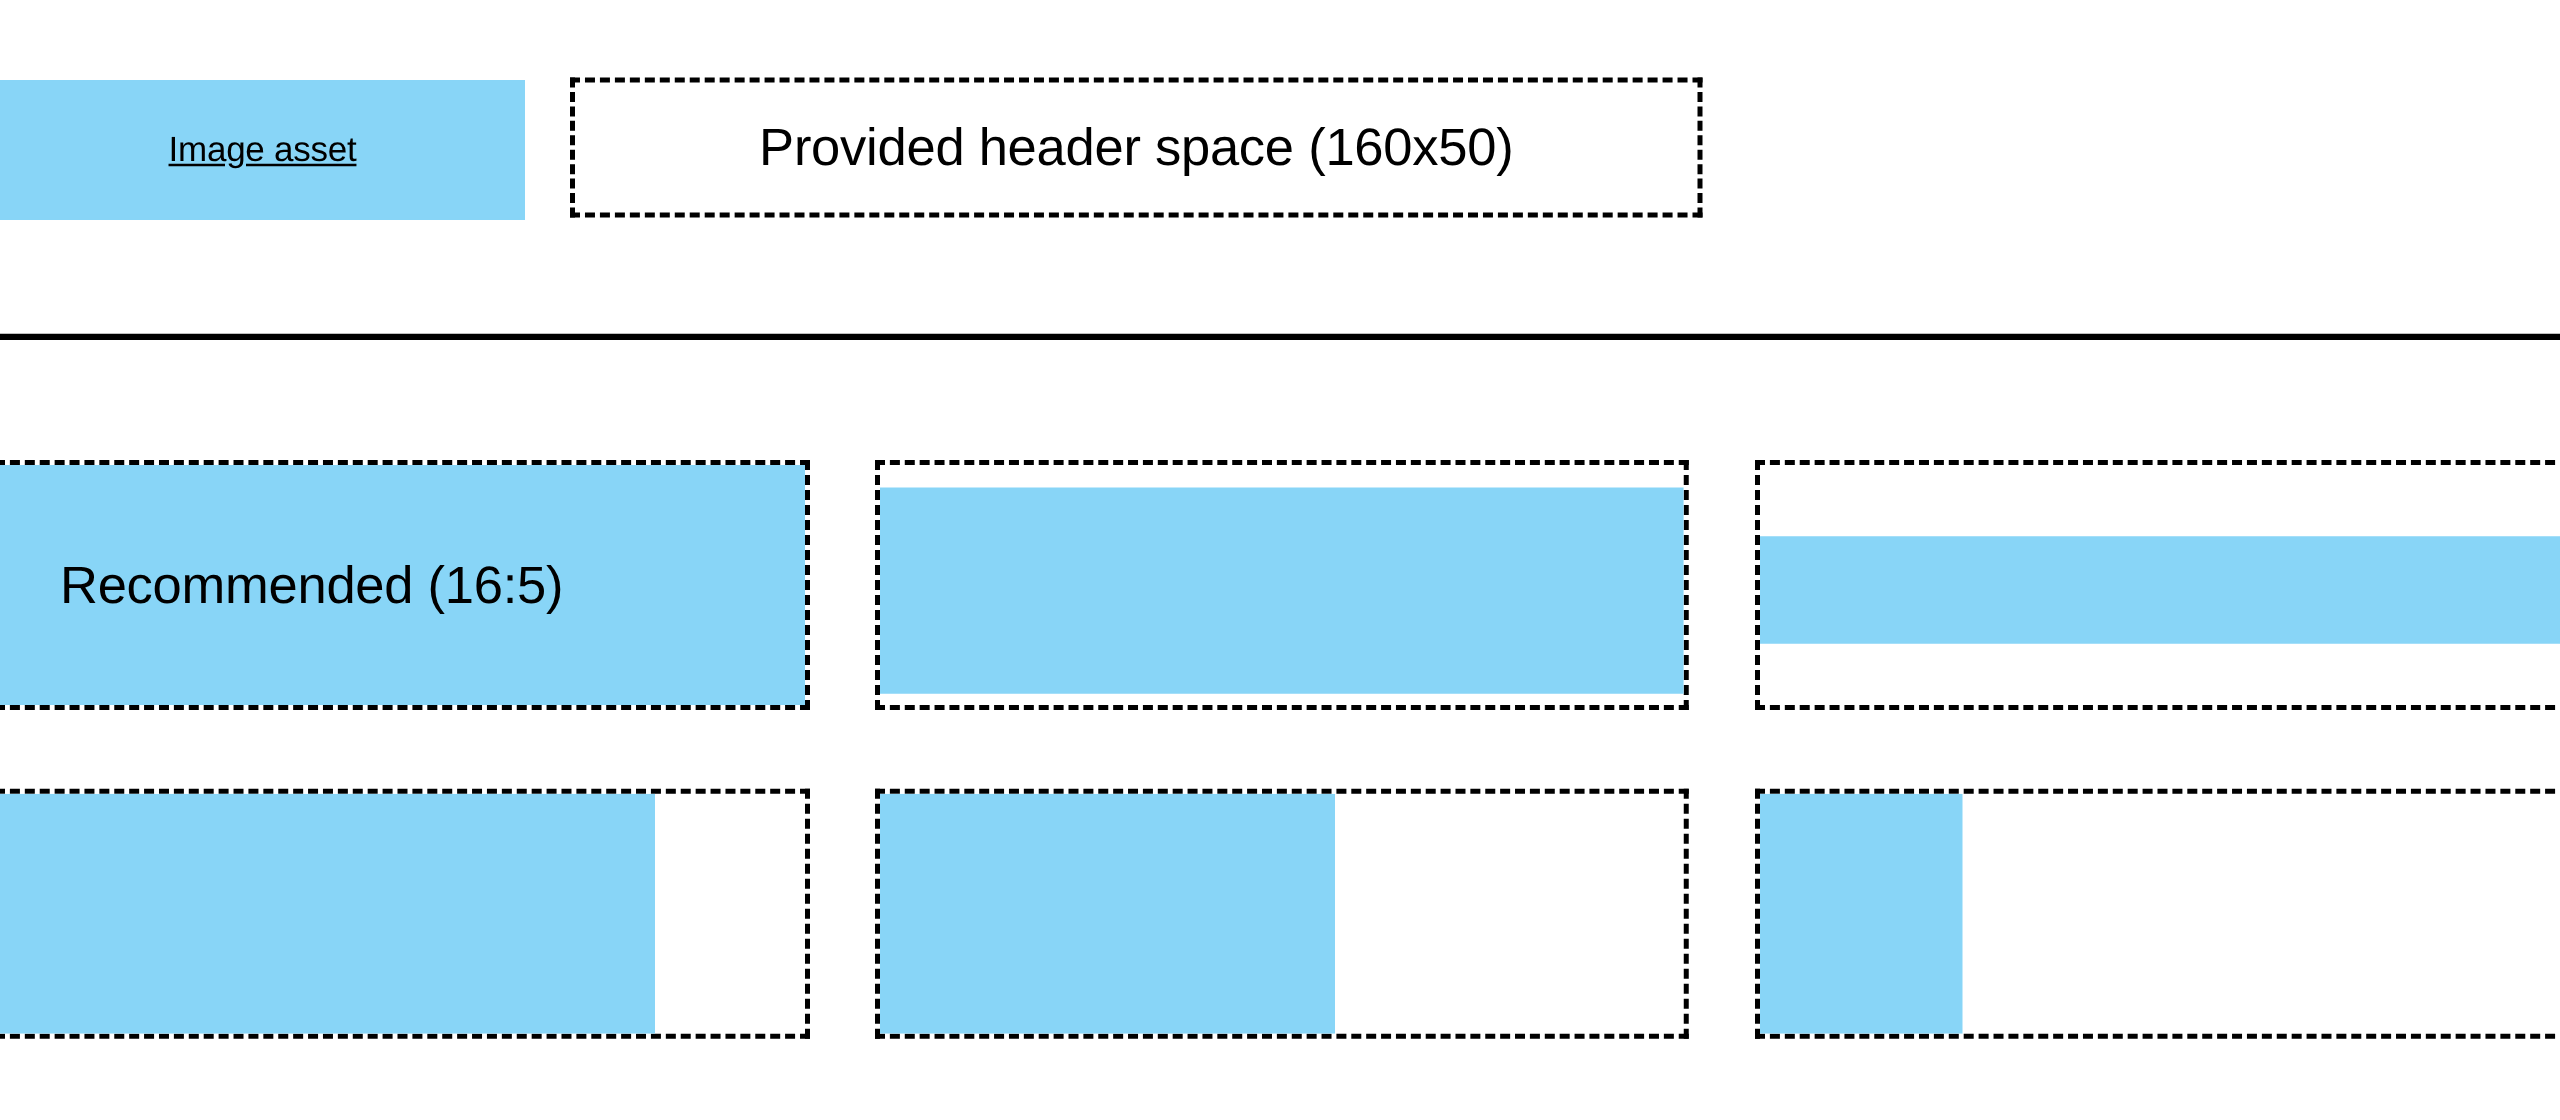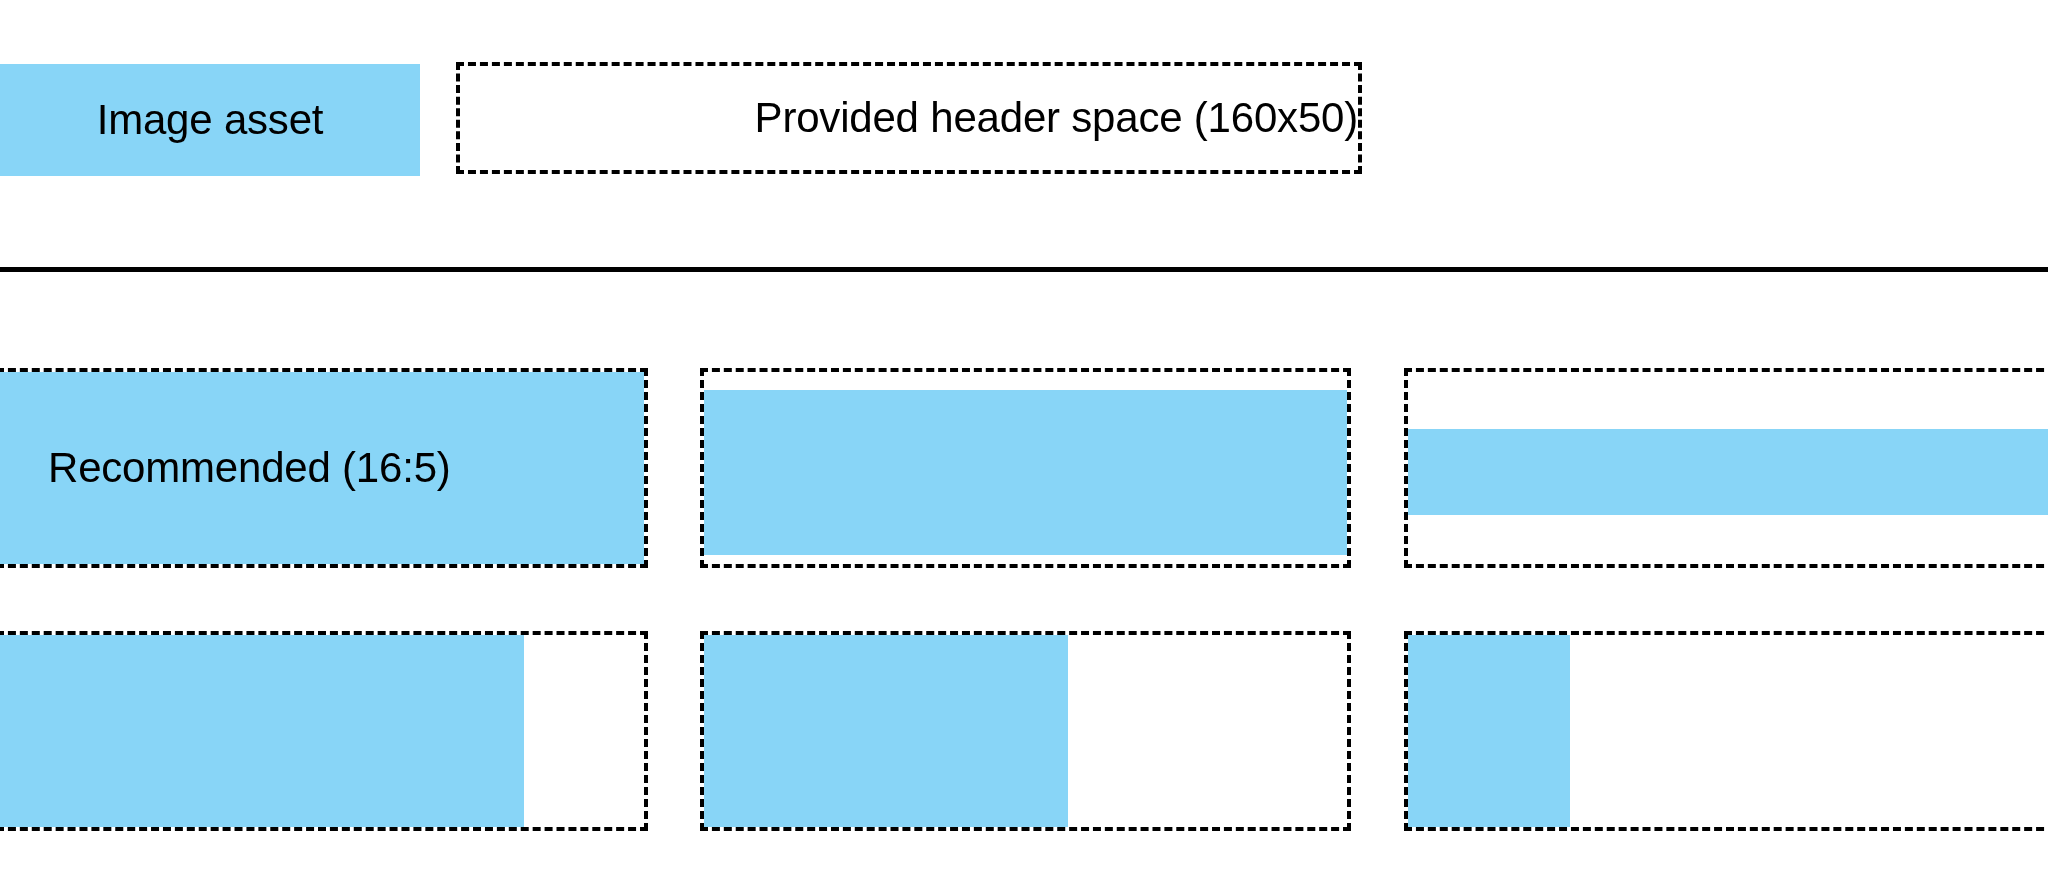--- a/index.html
+++ b/index.html
@@ -26,36 +26,37 @@
     left: 0px;
     top: 64px;
     width: 420px;
     height: 112px;
     background: #88d5f7;
     display: flex;
     align-items: center;
     justify-content: center;
   }
   #image-asset-label {
-    font-size: 42px;
+    font-size: 28px;
     line-height: 1;
     letter-spacing: -0.2px;
     color: #000;
     white-space: nowrap;
+    text-decoration: underline;
   }
 
   #provided-header-space-box {
     left: 456px;
     top: 62px;
     width: 906px;
     height: 112px;
     border: 4px dashed #000000;
     display: flex;
     align-items: center;
-    justify-content: flex-end;
+    justify-content: center;
     background: transparent;
   }
   #provided-header-space-label {
     font-size: 42px;
     line-height: 1;
     letter-spacing: -0.2px;
     color: #000;
     white-space: nowrap;
   }
 

